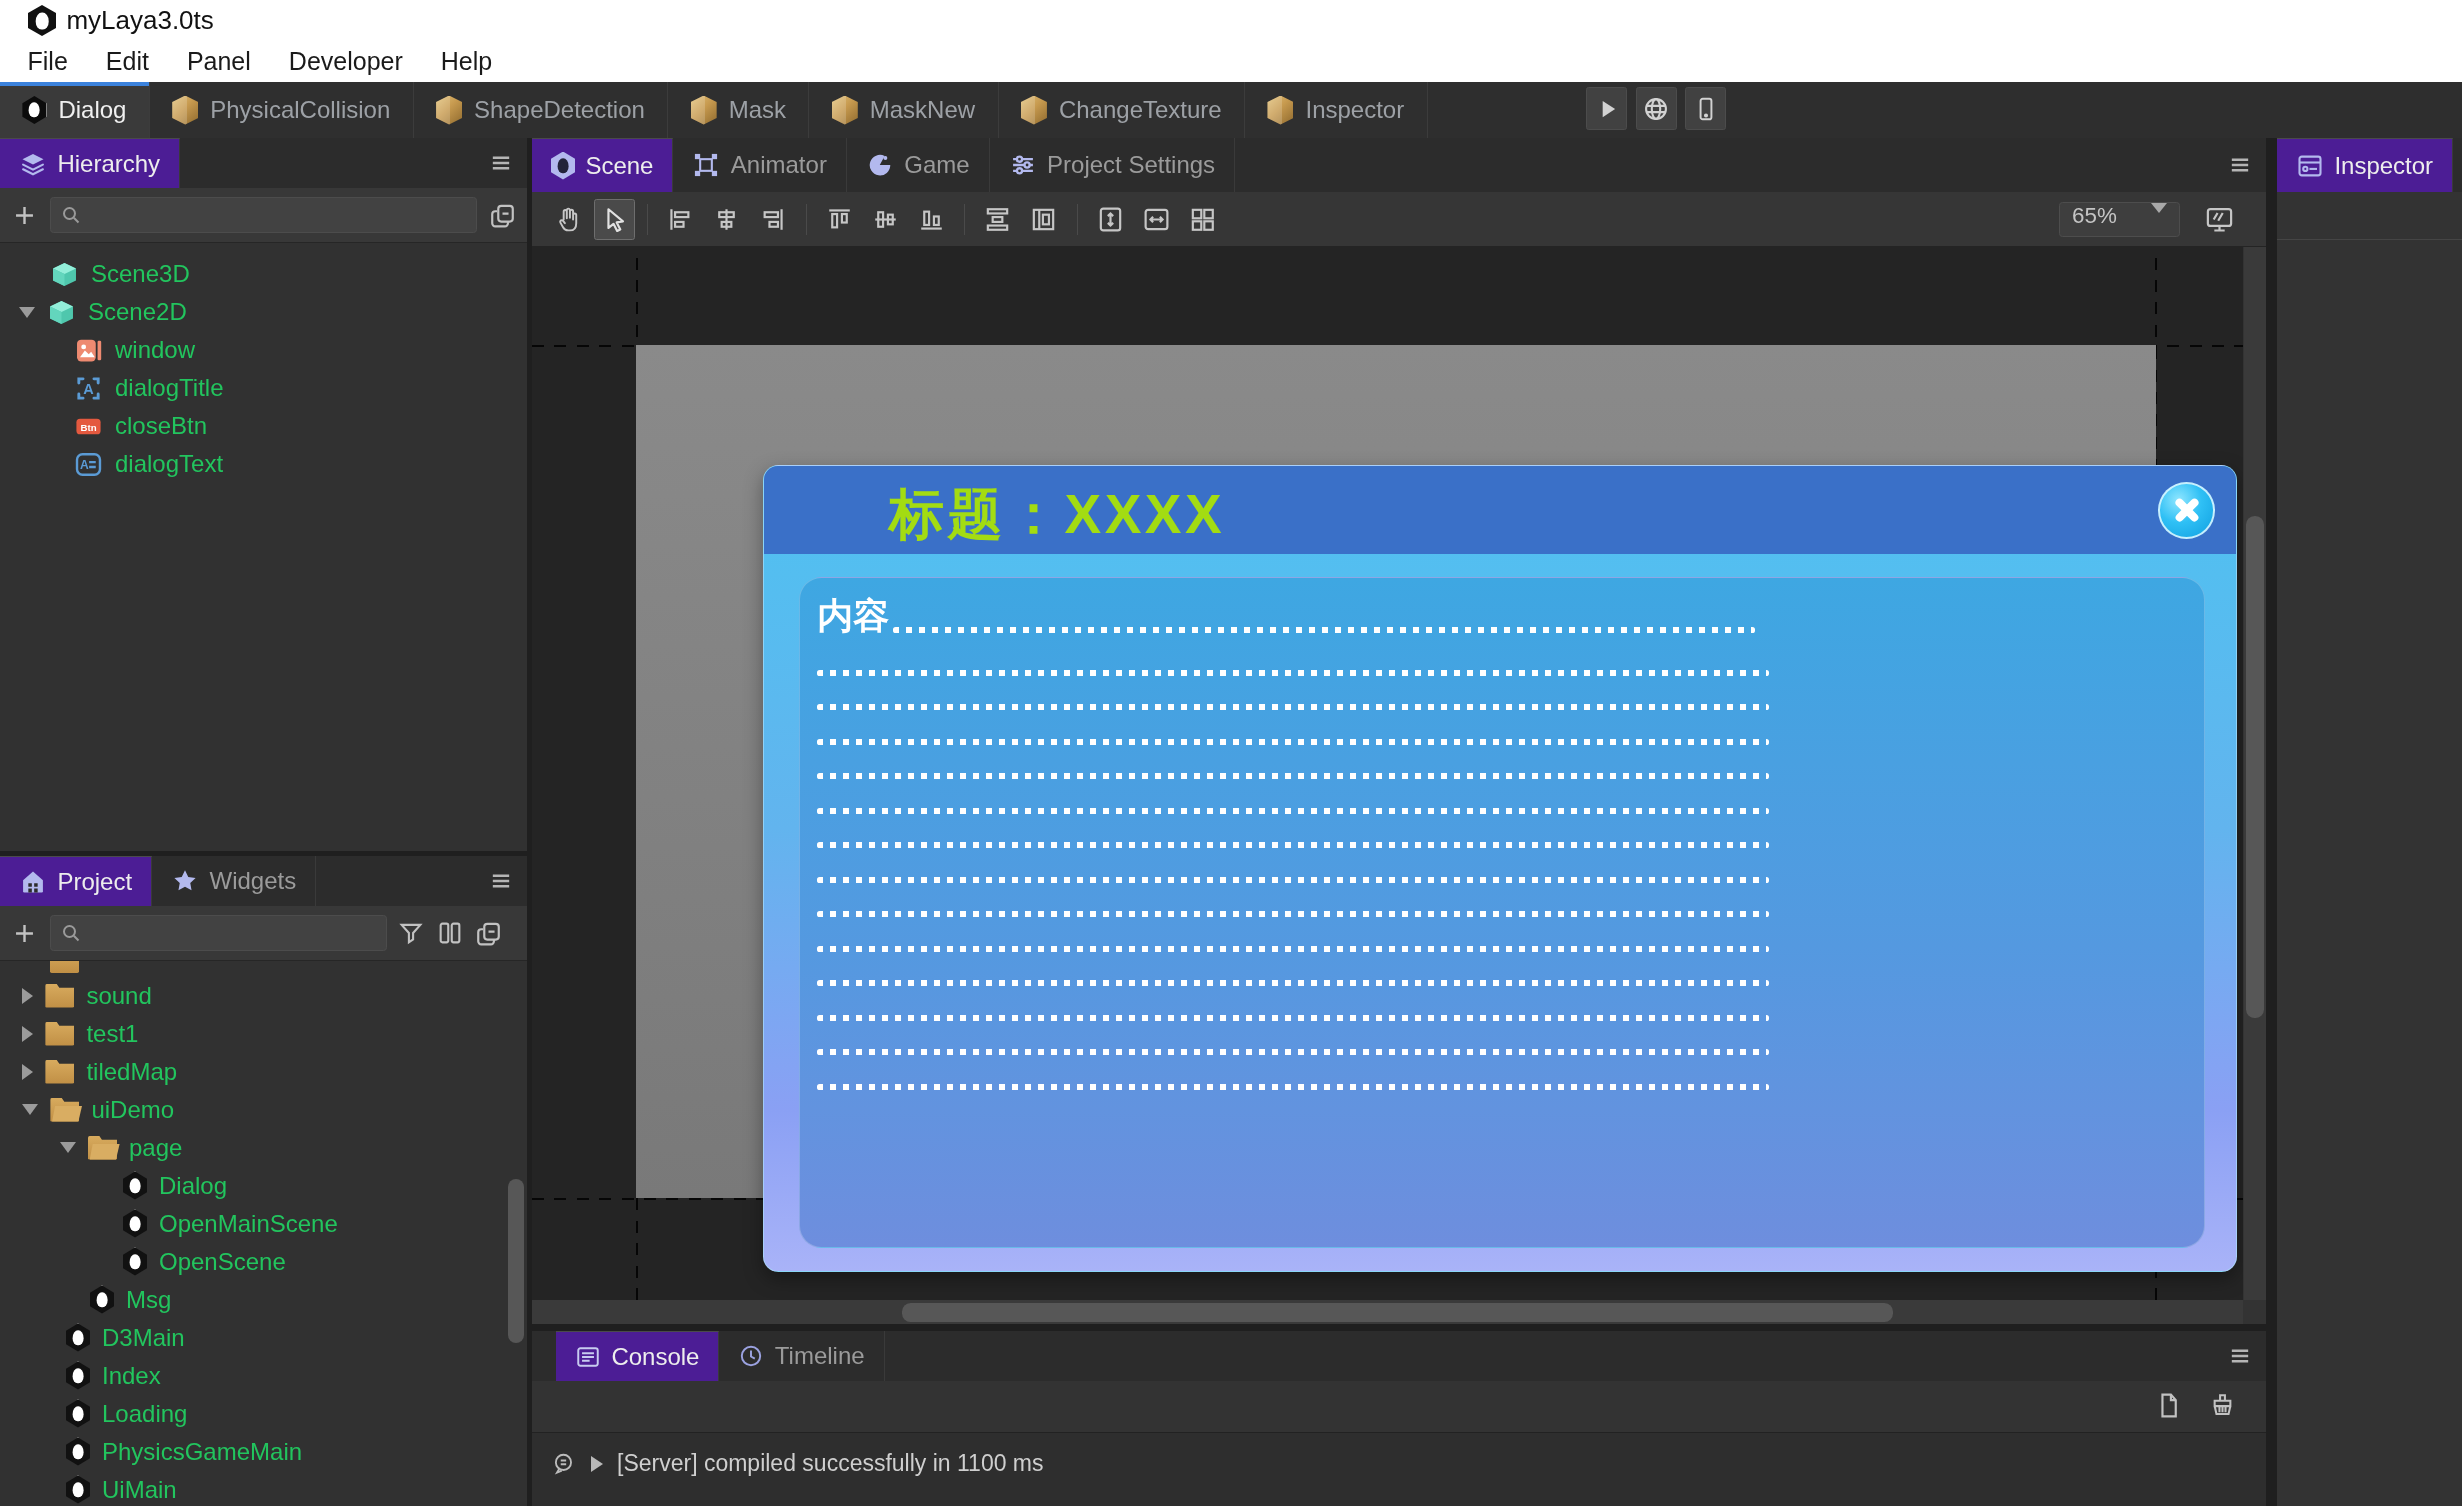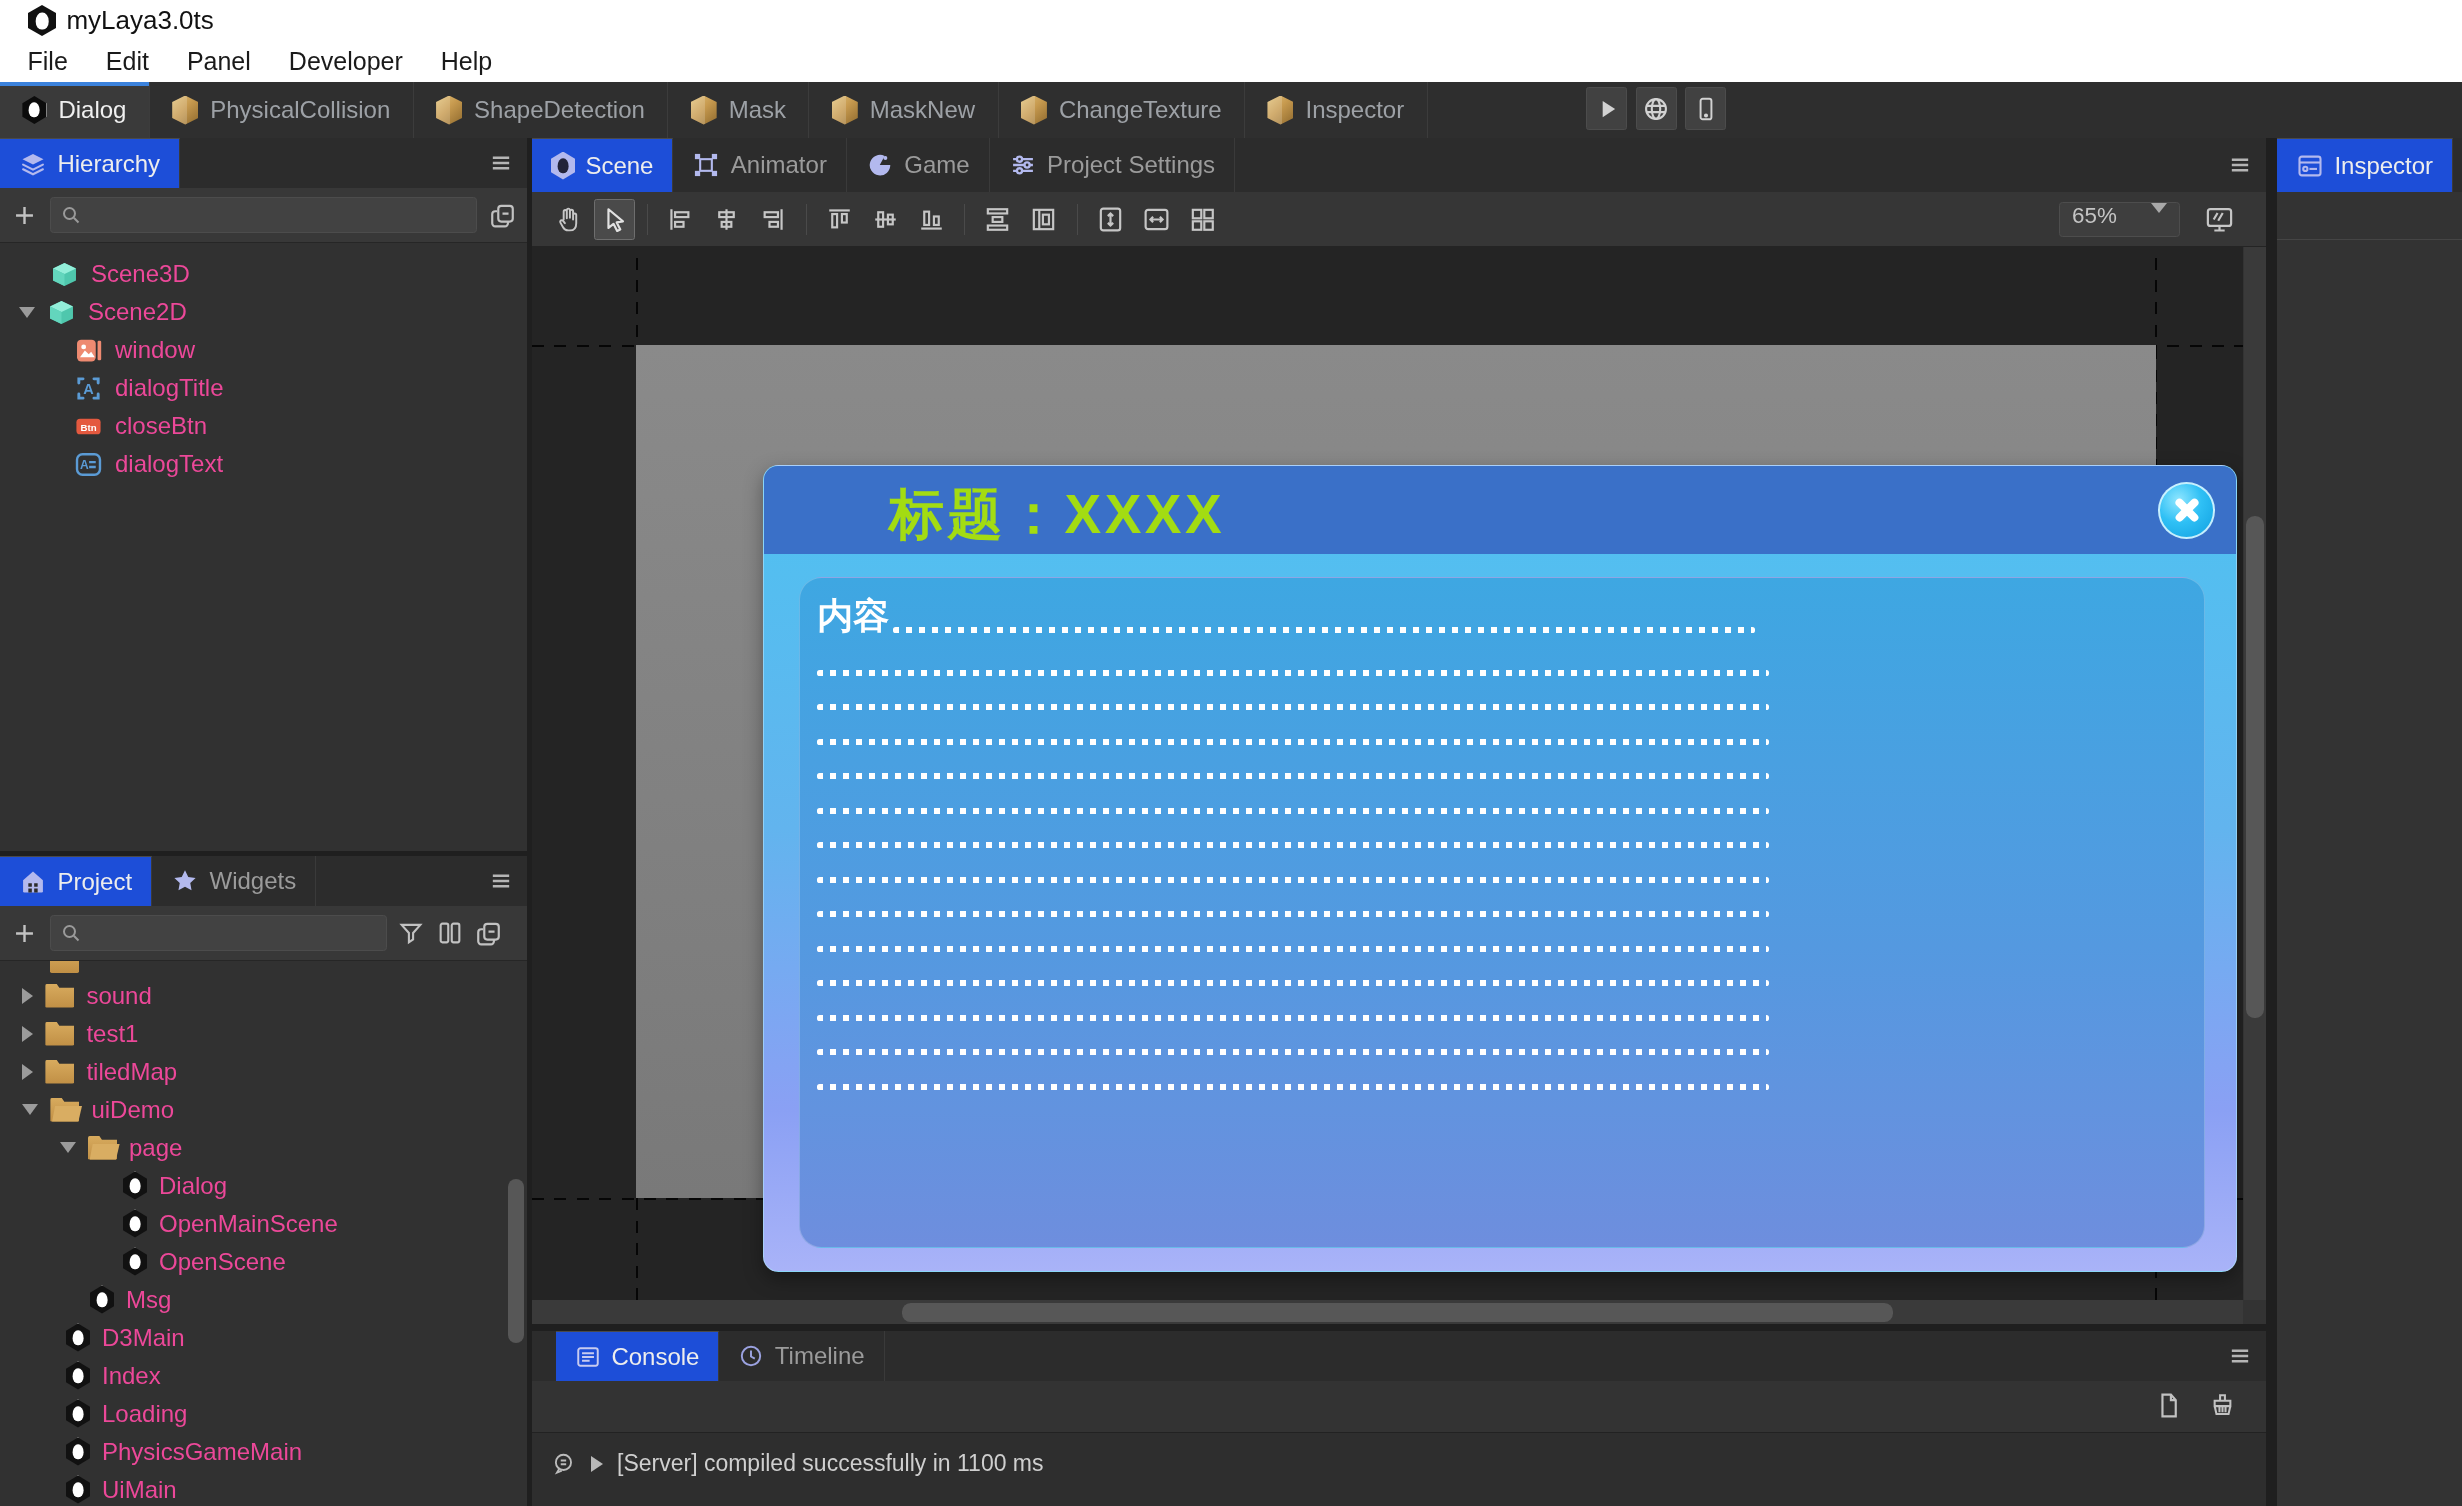--- a/index.html
+++ b/index.html
@@ -37,35 +37,35 @@
   .goldbox::before { content:""; position:absolute; left:0; top:0; width:55%; height:100%;
     background:rgba(255,255,255,.18); }
   #run-toolbar { position:absolute; left:1586px; top:87px; height:45px; display:flex; gap:8.6px; }
   .runbtn { width:41px; height:43px; background:#414141; border:0.9px solid #4c4c4c; border-radius:2.6px;
     display:flex; align-items:center; justify-content:center; cursor:pointer; }
 
   
   .strip { background:#2c2c2c; display:flex; align-items:stretch; position:relative; }
   .ptab { display:flex; align-items:center; gap:10.4px; padding:0 19px; font-size:24px; color:#9b9b9b;
     background:#2c2c2c; border-right:0.9px solid #3a3a3a; cursor:pointer; }
-  .ptab.active { background:#1d4ed8; color:#ededed; border-top:0.9px solid #4a4a4a; }
+  .ptab.active { background:#4c1d95; color:#ededed; border-top:0.9px solid #4a4a4a; }
   .strip .burger { position:absolute; right:12px; top:50%; transform:translateY(-50%); cursor:pointer; }
   .toolbar-row { background:#383838; display:flex; align-items:center; padding:0 10.4px; gap:10.4px;
     border-bottom:0.9px solid #262626; }
   .searchbox { flex:1; height:36px; background:#424242; border:0.9px solid #4c4c4c; border-radius:3.5px;
     display:flex; align-items:center; padding:0 8.6px; gap:7px; }
   .searchbox input { flex:1; background:transparent; border:none; outline:none; color:#ddd; font-size:22.4px;
     font-family:inherit; min-width:0; }
   .tbicon { display:flex; align-items:center; justify-content:center; cursor:pointer; flex:none; }
 
   
   #hierarchy-panel { position:absolute; left:0; top:138px; width:527px; height:713px; background:#313131; }
   #project-panel  { position:absolute; left:0; top:856px; width:527px; height:650px; background:#313131; overflow:hidden; }
   .tree { position:relative; overflow:hidden; }
-  .trow { height:38px; display:flex; align-items:center; font-size:24px; color:#ec4899; cursor:pointer; gap:12px; }
+  .trow { height:38px; display:flex; align-items:center; font-size:24px; color:#22c55e; cursor:pointer; gap:12px; }
   .caret { width:0; height:0; flex:none; }
   .caret.down { border-left:8.6px solid transparent; border-right:8.6px solid transparent; border-top:11.2px solid #9b9b9b; }
   .caret.right { border-top:8.6px solid transparent; border-bottom:8.6px solid transparent; border-left:11.2px solid #9b9b9b; }
   .ticon { width:29px; height:29px; flex:none; display:inline-block; }
 
   .folder { width:29px; height:24px; position:relative; flex:none; }
   .folder::before { content:""; position:absolute; inset:0; border-radius:1.7px;
     background:linear-gradient(#d8ab5e,#c08f45); clip-path:polygon(0 0,38% 0,48% 18%,100% 18%,100% 100%,0 100%); }
   .folder.open::after { content:""; position:absolute; left:1.7px; top:8.6px; right:-2.6px; bottom:0;
     background:#d9ad62; clip-path:polygon(10% 0,100% 0,88% 100%,0 100%); }

